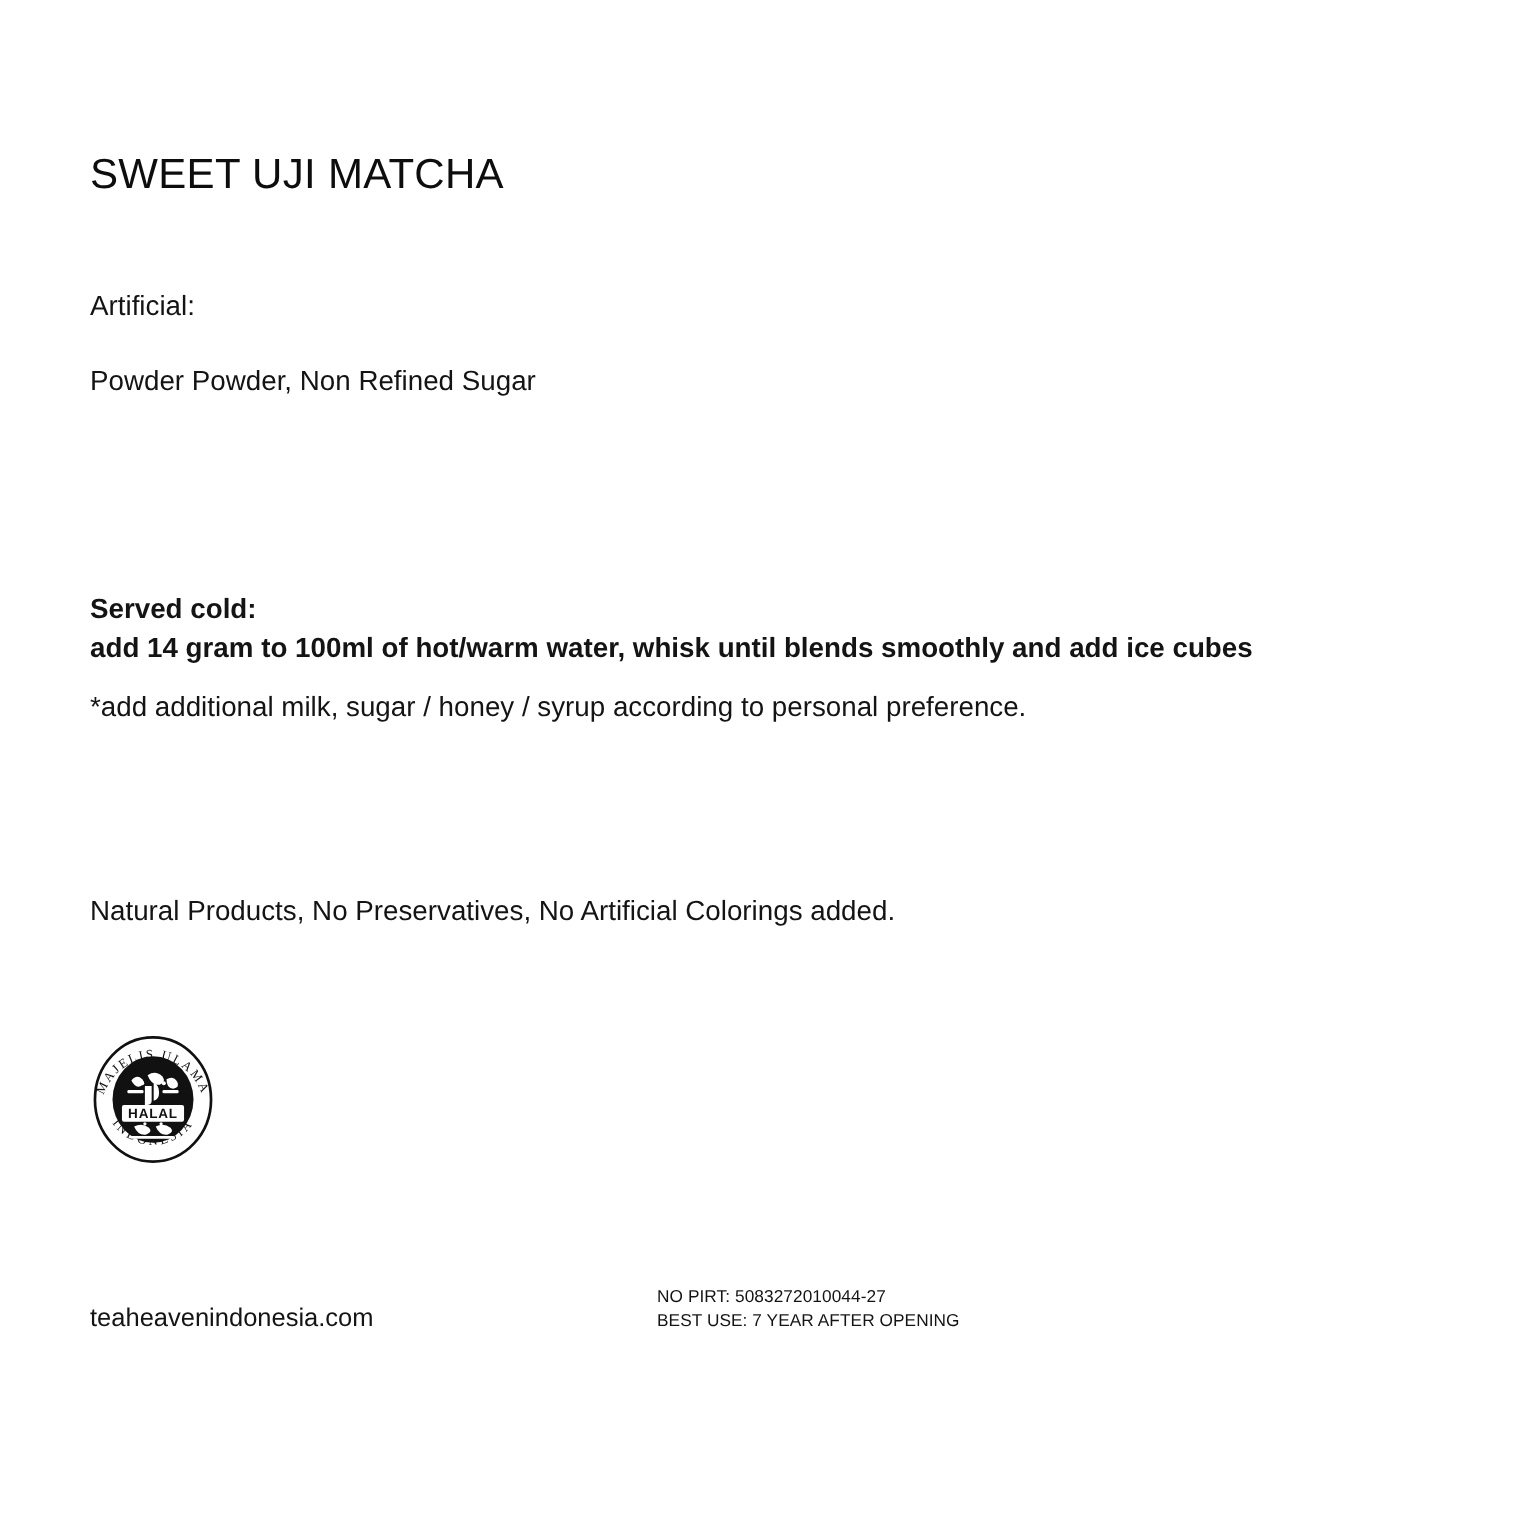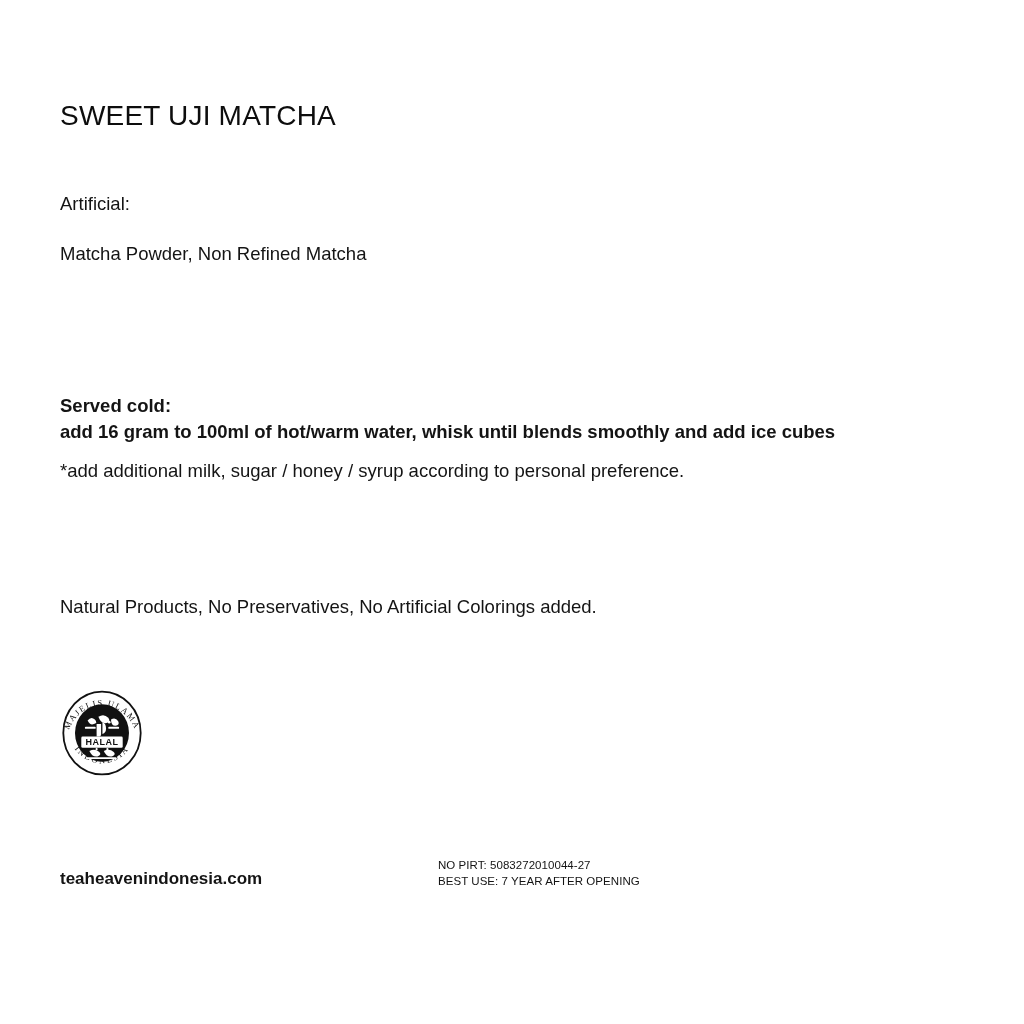--- a/index.html
+++ b/index.html
@@ -67,21 +67,21 @@
     height: 94px;
   }
   .halal-logo svg { display: block; width: 100%; height: 100%; }
 
   
   .footer-site {
     position: absolute;
     left: 60px;
     top: 868px;
     font-size: 17px;
-    font-weight: 700;
+    font-weight: 400;
     line-height: 22px;
     color: #141414;
     white-space: nowrap;
   }
 
   .footer-legal {
     position: absolute;
     left: 394px;
     top: 858px;
     font-size: 11.5px;
@@ -96,26 +96,26 @@
 </style>
 </head>
 <body>
 
 <div class="label-sheet">
 
   <h1 class="product-title">SWEET UJI MATCHA</h1>
 
   <div class="body-block ingredients-heading">Artificial:</div>
 
-  <div class="body-block ingredients-value">Matcha Powder, Non Refined Matcha</div>
+  <div class="body-block ingredients-value">Powder Powder, Non Refined Sugar</div>
 
 
   <div class="body-block serve-cold">
     <span class="serve-line">Served cold:</span>
-    <span class="serve-line">add 16 gram to 100ml of hot/warm water, whisk until blends smoothly and add ice cubes</span>
+    <span class="serve-line">add 14 gram to 100ml of hot/warm water, whisk until blends smoothly and add ice cubes</span>
   </div>
 
   <div class="body-block serve-note">*add additional milk, sugar / honey / syrup according to personal preference.</div>
 
   <div class="body-block natural-claim">Natural Products, No Preservatives, No Artificial Colorings added.</div>
 
   <div class="halal-logo">
     <svg viewBox="0 0 100 104" xmlns="http://www.w3.org/2000/svg">
       <defs>
         <path id="arcTop" d="M 12,54 A 39,42 0 0 1 88,54" fill="none"></path>

